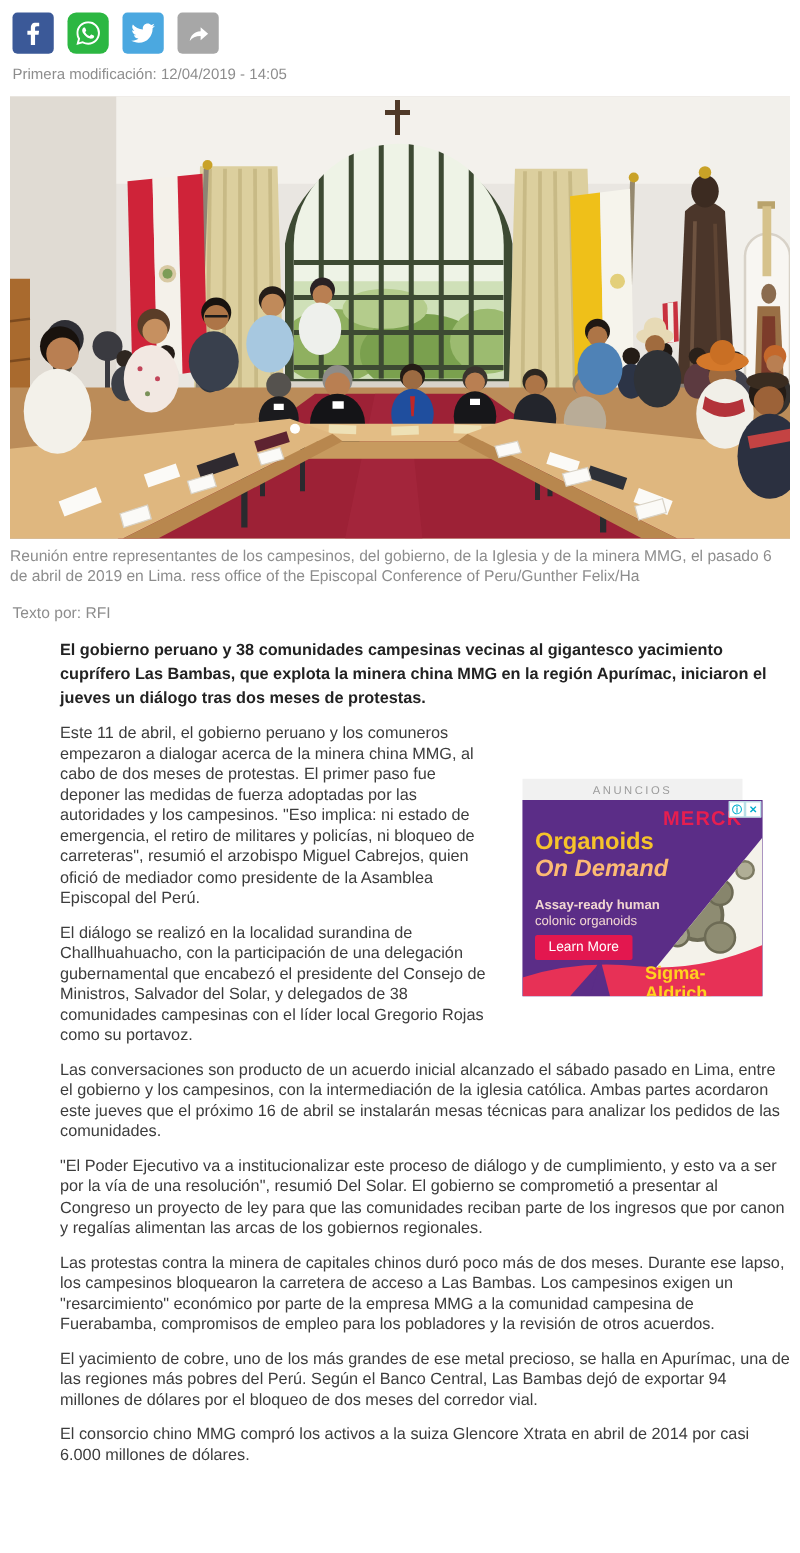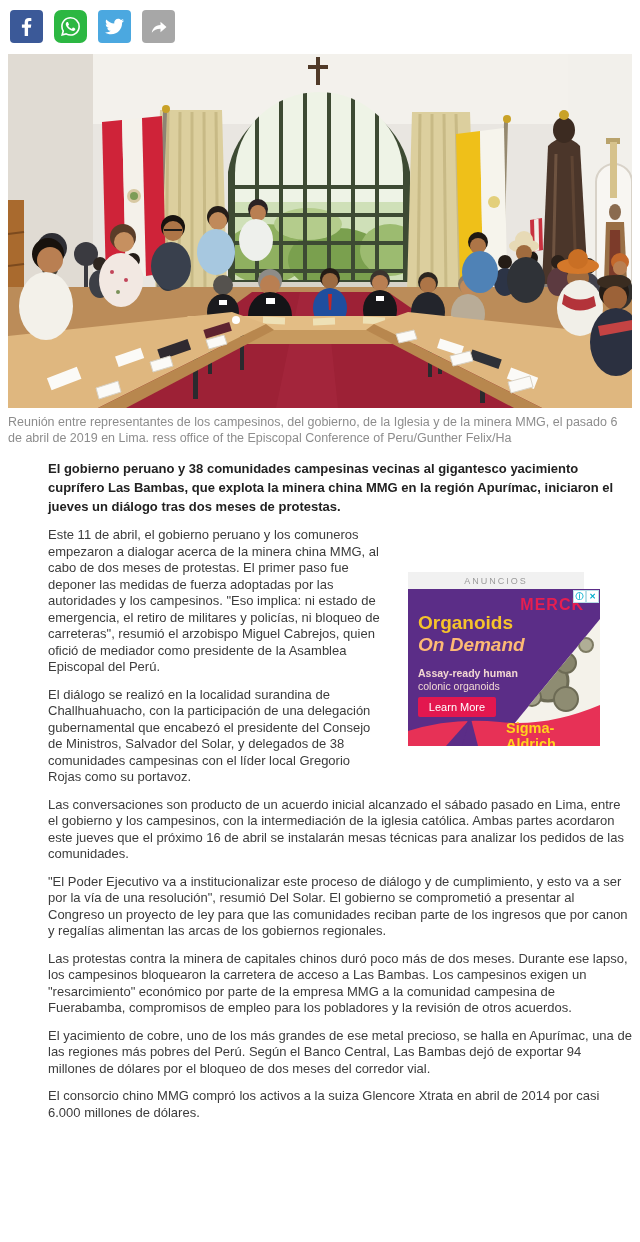--- a/index.html
+++ b/index.html
@@ -11,21 +11,21 @@
   .modified{margin:9px 10px 0;font-size:12px;color:#8d8d8d;}
   figure.article-figure{margin:11px 8px 0;}
   .photo-wrap{width:624px;height:354px;background:#e9e6e1;overflow:hidden;}
   figcaption{font-size:12.5px;color:#8d8d8d;line-height:16px;margin-top:6px;max-width:620px;}
   .byline{margin:14px 10px 0;font-size:12.5px;color:#8d8d8d;}
   .article{margin:13px 48px 0;width:584px;font-size:13px;line-height:16.5px;color:#3c3c3c;}
   .article p{margin:0 0 11px;}
   p.lead{font-weight:bold;font-size:13px;line-height:19px;color:#222;margin:0 0 11px;}
   .wrap-row{display:flex;align-items:center;gap:16px;}
   .wrap-text{flex:1;min-width:0;}
-  .adblock{width:176px;margin:0 48px 6px 6px;flex:none;}
+  .adblock{width:176px;margin:0 38px 6px 6px;flex:none;}
   .ad-label{height:17px;background:#f1f1f1;color:#9b9b9b;font-size:9px;letter-spacing:2px;text-align:center;line-height:18px;text-transform:uppercase;}
   .ad-creative{position:relative;width:192px;height:157px;background:#5b2d87;overflow:hidden;cursor:pointer;}
   .ad-creative svg{position:absolute;left:0;top:0;}
   .ad-merck{position:absolute;top:8px;right:16px;color:#e61e50;font-weight:bold;font-size:16px;letter-spacing:1px;}
   .ad-choice{position:absolute;top:1px;right:1px;display:flex;}
   .ad-choice span{width:11px;height:11px;background:#fff;border:1px solid #b8dfe8;color:#00aecd;font-size:8px;line-height:11px;text-align:center;font-weight:bold;}
   .ad-h1{position:absolute;left:10px;top:26px;color:#f6c32a;font-weight:bold;font-size:19px;}
   .ad-h2{position:absolute;left:10px;top:48px;color:#fdba74;font-weight:bold;font-style:italic;font-size:19px;}
   .ad-sub1{position:absolute;left:10px;top:76px;color:#f2d7d2;font-size:10.5px;font-weight:bold;}
   .ad-sub2{position:absolute;left:10px;top:89px;color:#f2d7d2;font-size:10.5px;font-weight:normal;}
@@ -54,20 +54,21 @@
           <path fill="#fff" d="M23.954 4.569c-.885.392-1.83.656-2.825.775 1.014-.611 1.794-1.574 2.163-2.723-.951.555-2.005.959-3.127 1.184-.896-.959-2.173-1.559-3.591-1.559-2.717 0-4.92 2.203-4.92 4.917 0 .39.045.765.127 1.124C7.691 8.094 4.066 6.13 1.64 3.161c-.427.722-.666 1.561-.666 2.475 0 1.71.87 3.213 2.188 4.096-.807-.026-1.566-.248-2.228-.616v.061c0 2.385 1.693 4.374 3.946 4.827-.413.111-.849.171-1.296.171-.314 0-.615-.03-.916-.086.631 1.953 2.445 3.377 4.604 3.417-1.68 1.319-3.809 2.105-6.102 2.105-.39 0-.779-.023-1.17-.067 2.189 1.394 4.768 2.209 7.557 2.209 9.054 0 13.999-7.496 13.999-13.986 0-.209 0-.42-.015-.63.961-.689 1.8-1.56 2.46-2.548l-.047-.02z"></path>
         </svg>
     </button>
     <button class="share-btn" style="background:#a7a7a7">
       <svg width="18" height="18" viewBox="0 0 24 24">
           <path fill="#fff" d="M14 5l8 7-8 7v-4.6c-5.2 0-9 1.6-11.6 5.3C3.2 14.4 6.6 10 14 9.4V5z"></path>
         </svg>
     </button>
   </div>
 
+  <div class="modified">Primera modificación: 12/04/2019 - 14:05</div>
 
   <figure class="article-figure">
     <div class="photo-wrap">
       <svg width="624" height="354" viewBox="0 0 624 354">
         <defs>
           <clipPath id="paneClip">
               <path d="M227 226 L227 119 A84 81 0 0 1 395 119 L395 226 Z"></path>
             </clipPath>
           <clipPath id="adTri">
               <polygon points="88,157 192,30 192,157"></polygon>
@@ -369,20 +370,24 @@
           <polygon points="88,334 110,327 113,338 91,345" fill="#fbfaf7" stroke="#d8d2c6" stroke-width="1"></polygon>
           <polygon points="388,280 406,276 409,285 391,289" fill="#fbfaf7" stroke="#d8d2c6" stroke-width="1"></polygon>
           <polygon points="442,302 462,297 465,307 445,312" fill="#fbfaf7" stroke="#d8d2c6" stroke-width="1"></polygon>
           <polygon points="500,328 522,322 525,333 503,339" fill="#fbfaf7" stroke="#d8d2c6" stroke-width="1"></polygon>
         </g>
       </svg>
     </div>
     <figcaption>Reunión entre representantes de los campesinos, del gobierno, de la Iglesia y de la minera MMG, el pasado 6 de abril de 2019 en Lima.  ress office of the Episcopal Conference of Peru/Gunther Felix/Ha</figcaption>
   </figure>
 
+  <div class="byline">
+    <span>Texto por:</span>
+    <span>RFI</span>
+  </div>
 
   <div class="article">
     <p class="lead">El gobierno peruano y 38 comunidades campesinas vecinas al gigantesco yacimiento cuprífero Las Bambas, que explota la minera china MMG en la región Apurímac, iniciaron el jueves un diálogo tras dos meses de protestas.</p>
 
     <div class="wrap-row">
       <div class="wrap-text">
         <p>Este 11 de abril, el gobierno peruano y los comuneros empezaron a dialogar acerca de la minera china MMG, al cabo de dos meses de protestas. El primer paso fue deponer las medidas de fuerza adoptadas por las autoridades y los campesinos. "Eso implica: ni estado de emergencia, el retiro de militares y policías, ni bloqueo de carreteras", resumió el arzobispo Miguel Cabrejos, quien ofició de mediador como presidente de la Asamblea Episcopal del Perú.</p>
         <p>El diálogo se realizó en la localidad surandina de Challhuahuacho, con la participación de una delegación gubernamental que encabezó el presidente del Consejo de Ministros, Salvador del Solar, y delegados de 38 comunidades campesinas con el líder local Gregorio Rojas como su portavoz.</p>
       </div>
       <aside class="adblock">

